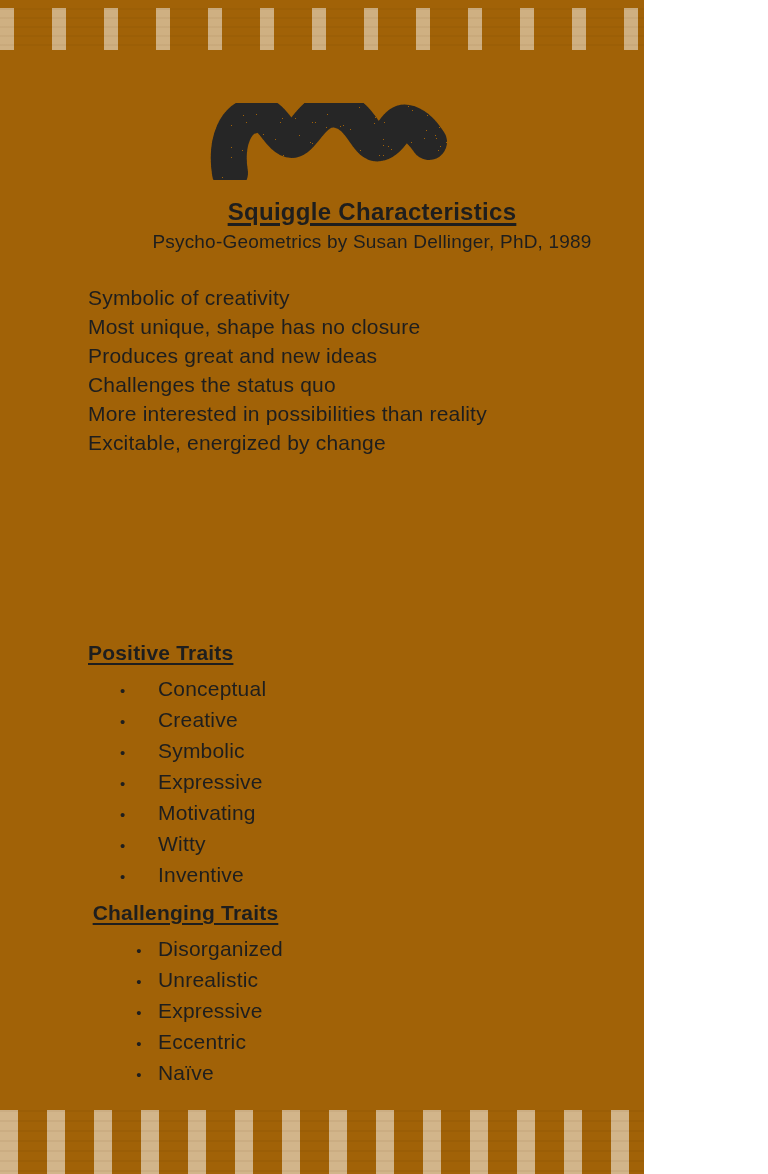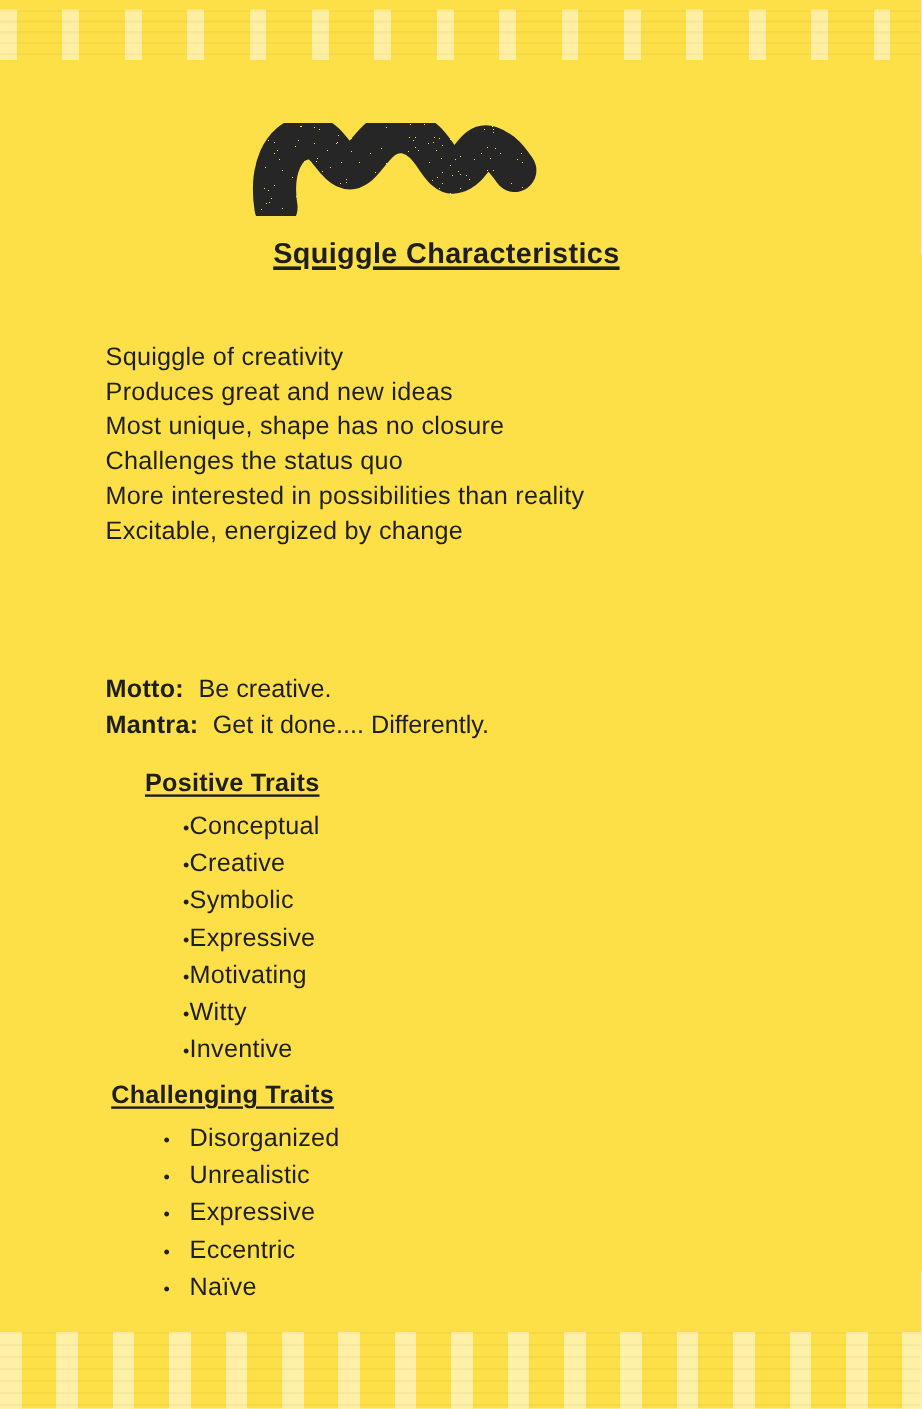--- a/index.html
+++ b/index.html
@@ -1,20 +1,20 @@
 <!DOCTYPE html>
 <html><head>
 <meta charset="utf-8">
 <style>
   html, body { margin: 0; padding: 0; background: #ffffff; }
   .page {
     position: relative;
-    width: 768px;
+    width: 644px;
     height: 1174px;
-    background: #fde047;
+    background: #a16207;
     overflow: hidden;
     font-family: "Liberation Sans", "DejaVu Sans", sans-serif;
     color: #1e1e1e;
     -webkit-font-smoothing: antialiased;
   }
 
   
   .noise { position: absolute; left: 0; right: 0; pointer-events: none; }
   .noise-top {
     top: 8px; height: 42px; opacity: .55;
@@ -46,21 +46,21 @@
     position: absolute; top: 283px; left: 88px; width: 452px;
     font-size: 21px; line-height: 29px; letter-spacing: .2px;
   }
 
   
   .motto-block { position: absolute; top: 560px; left: 88px; font-size: 21px; line-height: 29.5px; }
   .motto-block .lbl { font-weight: bold; margin-right: 12px; letter-spacing: .2px; }
 
   
   .traits { position: absolute; left: 88px; }
-  .traits-positive { top: 641px; text-align: right; }
+  .traits-positive { top: 641px; }
   .traits-challenging { top: 901px; text-align: center; }
   .traits h2 {
     margin: 0 0 9px 0; font-size: 21px; font-weight: bold; letter-spacing: .2px;
     text-decoration: underline; text-decoration-thickness: 2px; text-underline-offset: 3px;
   }
   .traits ul { margin: 0; padding: 0; list-style: none; }
   .traits li { display: flex; align-items: baseline; font-size: 21px; line-height: 29px; padding-left: 32px; letter-spacing: .2px; }
   .traits .bullet { width: 38px; flex: 0 0 38px; font-size: 15px; }
 </style>
 </head>
@@ -81,39 +81,32 @@
           </feComponentTransfer>
           <feComposite in="SourceGraphic" in2="noiseA" operator="out"></feComposite>
         </filter>
       </defs>
       <path d="M 20 88 C 15 56 26 32 45 30 C 63 28 66 48 78 54 C 93 61 100 20 128 25 C 153 30 156 62 170 58 C 183 54 186 34 198 38 C 209 42 214 50 219 57" fill="none" stroke="#262626" stroke-width="36" stroke-linecap="round" stroke-linejoin="round" filter="url(#speckle)"></path>
     </svg>
   </div>
 
   <header class="title-block">
     <h1>Squiggle Characteristics</h1>
+    <div class="subtitle">Psycho-Geometrics by Susan Dellinger, PhD, 1989</div>
   </header>
 
   <section class="char-list">
-    <div class="char-line">Squiggle of creativity</div>
+    <div class="char-line">Symbolic of creativity</div>
+    <div class="char-line">Most unique, shape has no closure</div>
     <div class="char-line">Produces great and new ideas</div>
-    <div class="char-line">Most unique, shape has no closure</div>
     <div class="char-line">Challenges the status quo</div>
     <div class="char-line">More interested in possibilities than reality</div>
     <div class="char-line">Excitable, energized by change</div>
   </section>
 
-  <section class="motto-block">
-    <div>
-      <span class="lbl">Motto:</span><span>Be creative.</span>
-    </div>
-    <div>
-      <span class="lbl">Mantra:</span><span>Get it done.... Differently.</span>
-    </div>
-  </section>
 
   <section class="traits traits-positive">
     <h2>Positive Traits</h2>
     <ul>
       <li>
           <span class="bullet">•</span>
           <span>Conceptual</span>
         </li>
       <li>
           <span class="bullet">•</span>

